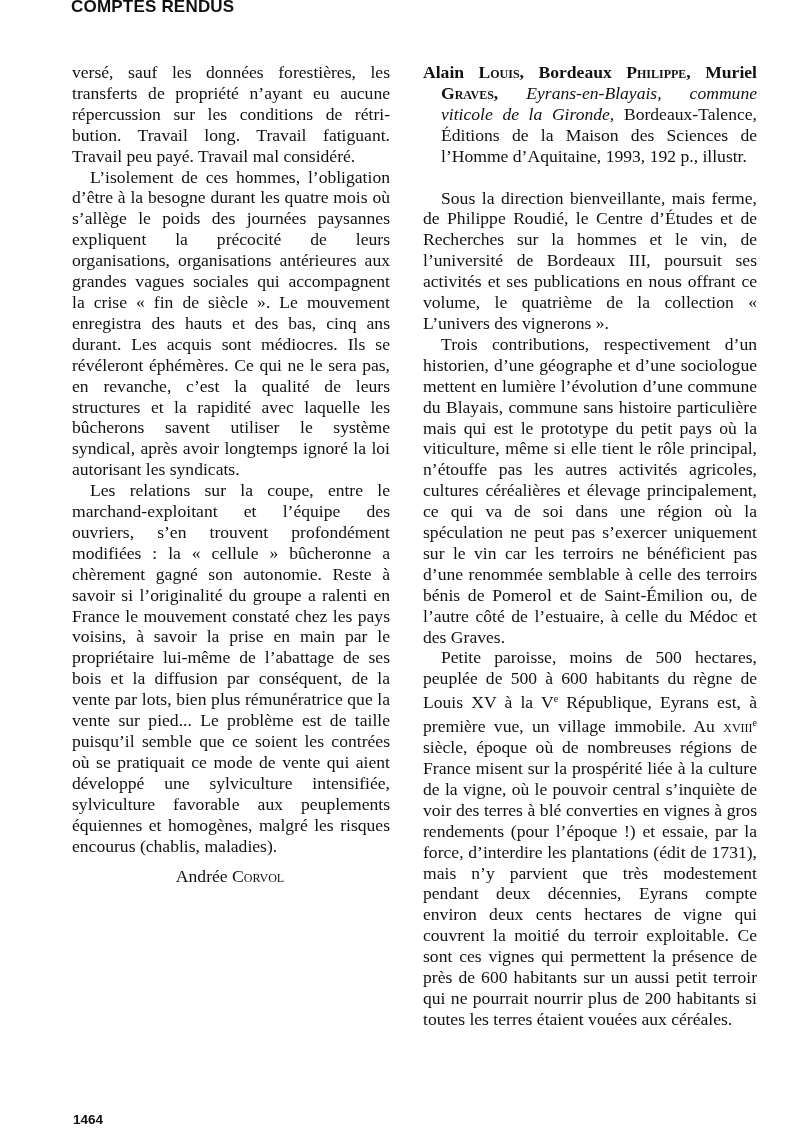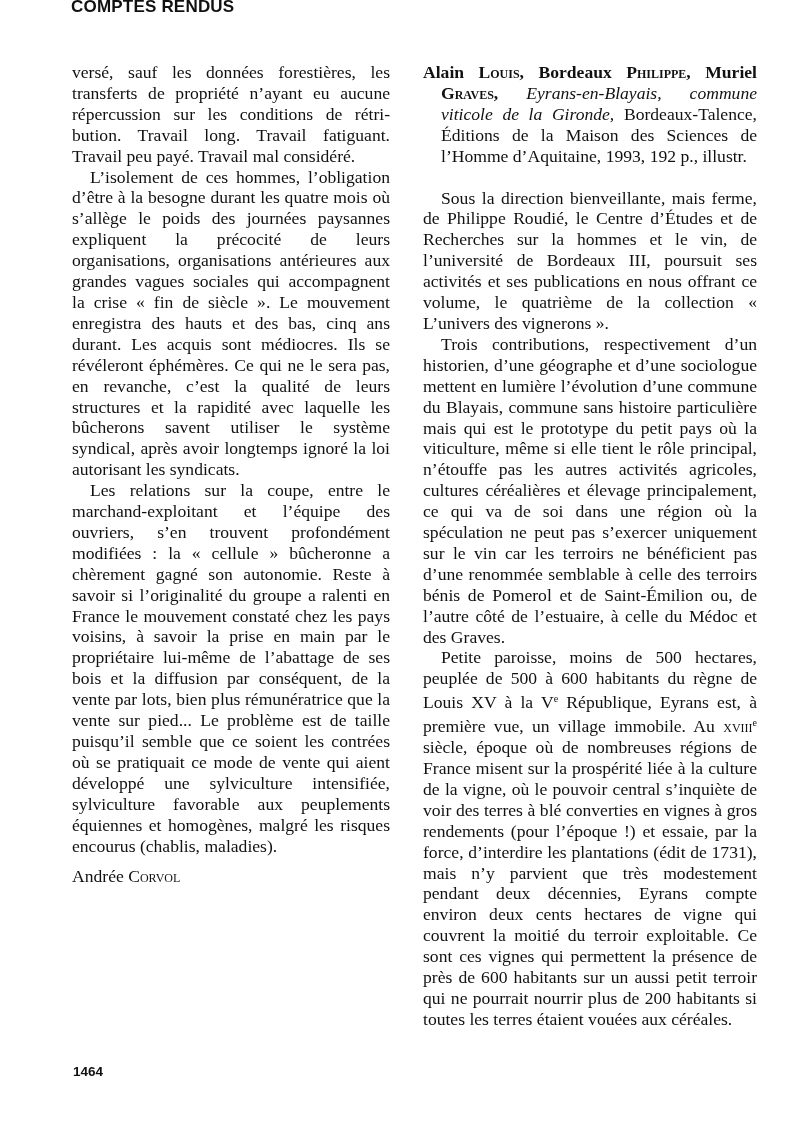--- a/index.html
+++ b/index.html
@@ -3,34 +3,34 @@
 <meta charset="utf-8">
 <style>
   html, body { margin: 0; padding: 0; background: #ffffff; }
   body { width: 800px; height: 1133px; position: relative; overflow: hidden; color: #111; }
   .running-head {
     position: absolute; left: 71px; top: -3px;
     font-family: "Liberation Sans", sans-serif; font-weight: bold;
     font-size: 17px; letter-spacing: 0.2px; color: #111;
   }
   .folio {
-    position: absolute; left: 73px; top: 1064px;
+    position: absolute; left: 73px; top: 1112px;
     font-family: "Liberation Sans", sans-serif; font-weight: bold;
     font-size: 13.5px; color: #111;
   }
   .col {
     position: absolute; top: 62px;
     font-family: "Liberation Serif", serif; font-size: 17.6px;
     line-height: 20.9px; text-align: justify; hyphens: manual;
   }
   .col-left { left: 72px; width: 318px; }
   .col-right { left: 423px; width: 334px; }
   .col p { margin: 0; }
   .col p.indent { text-indent: 18px; }
-  .signature { text-align: left; margin-top: 10px !important; padding-right: 2px; }
+  .signature { text-align: center; margin-top: 10px !important; padding-right: 2px; }
   .sc { font-variant: small-caps; }
   .book-ref { font-weight: normal; padding-left: 18px; text-indent: -18px; margin-bottom: 21px !important; }
   .book-ref .authors { font-weight: bold; }
   .book-ref .title { font-style: italic; }
   .sup { font-size: 10px; vertical-align: 6px; }
 </style>
 </head>
 <body>
 
 <div class="running-head">COMPTES RENDUS</div>

